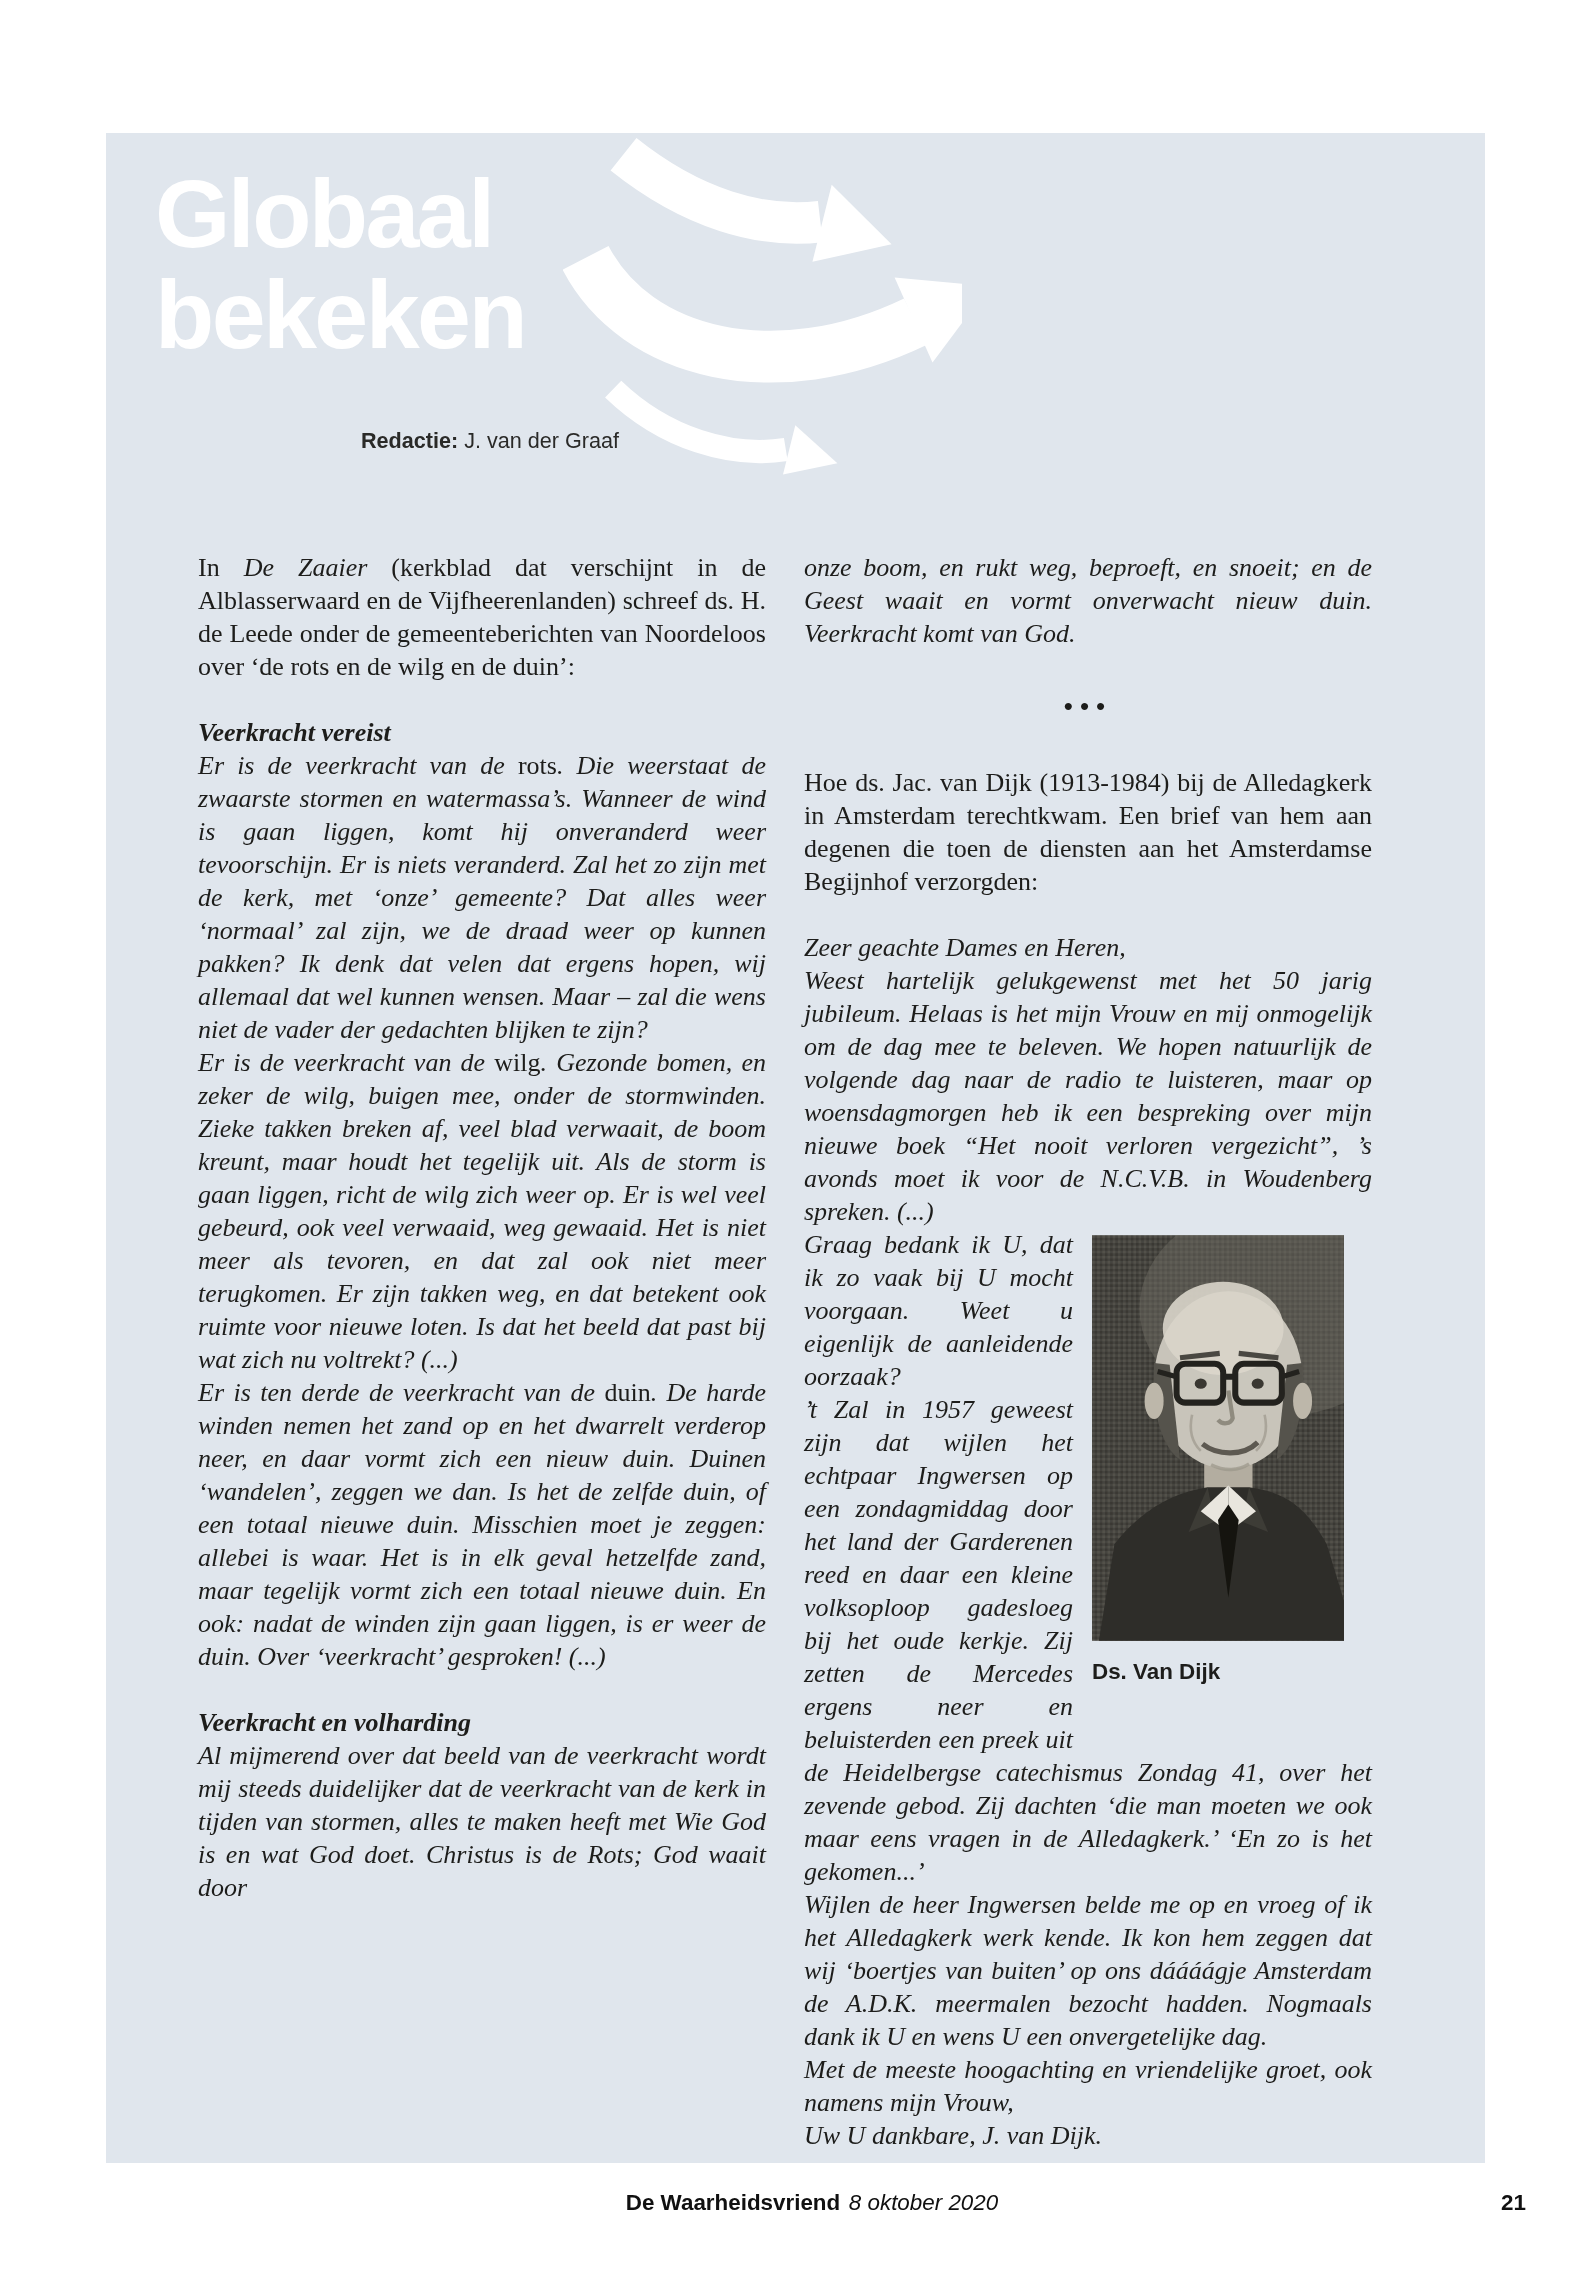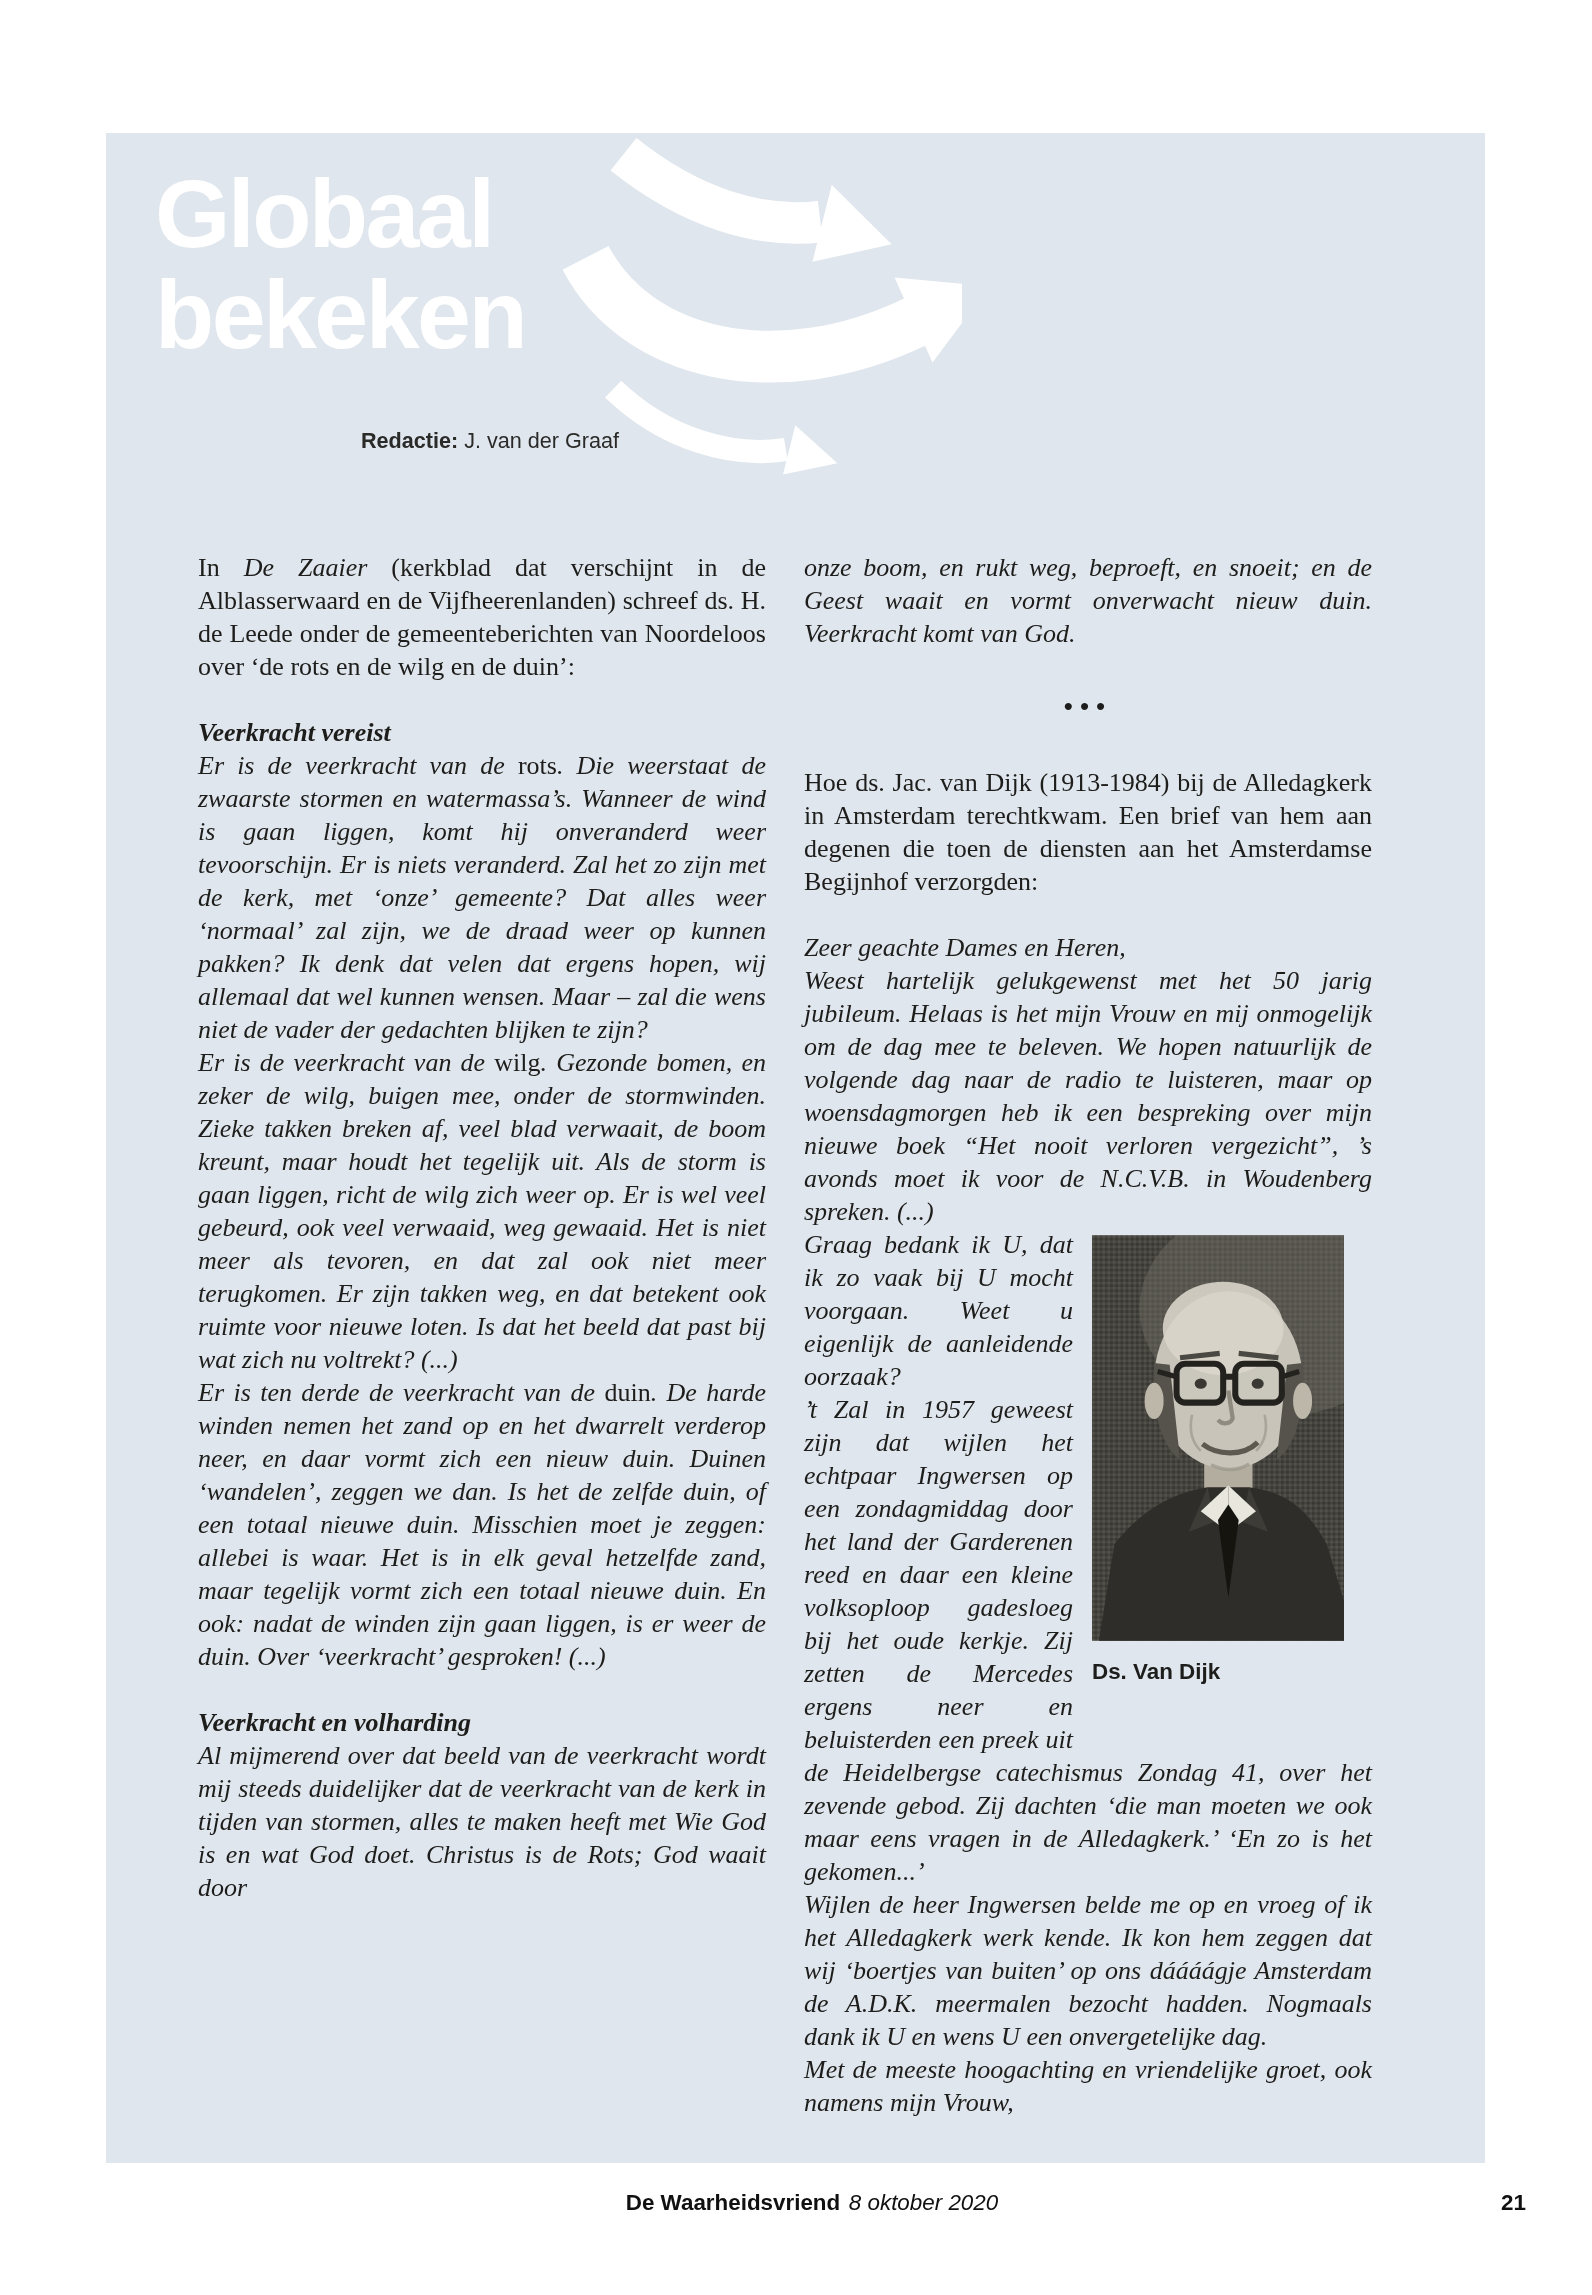--- a/index.html
+++ b/index.html
@@ -171,20 +171,21 @@
       <polygon points="158,290 126,320 150,338 158,312" fill="#e9e6de"></polygon>
       <polygon points="158,290 190,320 166,338 158,312" fill="#e9e6de"></polygon>
       <polygon points="158,312 146,330 158,420 170,330" fill="#15140f"></polygon>
     </svg>
     <figcaption class="photo-caption">Ds. Van Dijk</figcaption>
   </figure>
           <p class="para"><span class="run-i">Graag bedank ik U, dat ik zo vaak bij U mocht voorgaan. Weet u eigenlijk de aanleidende oorzaak?</span></p>
           <p class="para"><span class="run-i">’t Zal in 1957 geweest zijn dat wijlen het echtpaar Ingwersen op een zondagmiddag door het land der Garderenen reed en daar een kleine volksoploop gadesloeg bij het oude kerkje. Zij zetten de Mercedes ergens neer en beluisterden een preek uit de Heidelbergse catechismus Zondag 41, over het zevende gebod. Zij dachten ‘die man moeten we ook maar eens vragen in de Alledagkerk.’ ‘En zo is het gekomen...’</span></p>
           <p class="para"><span class="run-i">Wijlen de heer Ingwersen belde me op en vroeg of ik het Alledagkerk werk kende. Ik kon hem zeggen dat wij ‘boertjes van buiten’ op ons dáááágje Amsterdam de A.D.K. meermalen bezocht hadden. Nogmaals dank ik U en wens U een onvergetelijke dag.</span></p>
           <p class="para"><span class="run-i">Met de meeste hoogachting en vriendelijke groet, ook namens mijn Vrouw,</span></p>
+          <p class="para"><span class="run-i">Uw U dankbare, J. van Dijk.</span></p>
         </div>
     </div>
 
   </div>
 
   <div class="footer">
     <span class="brand">De Waarheidsvriend</span><span class="date">8 oktober 2020</span>
   </div>
   <div class="page-number">21</div>
 

